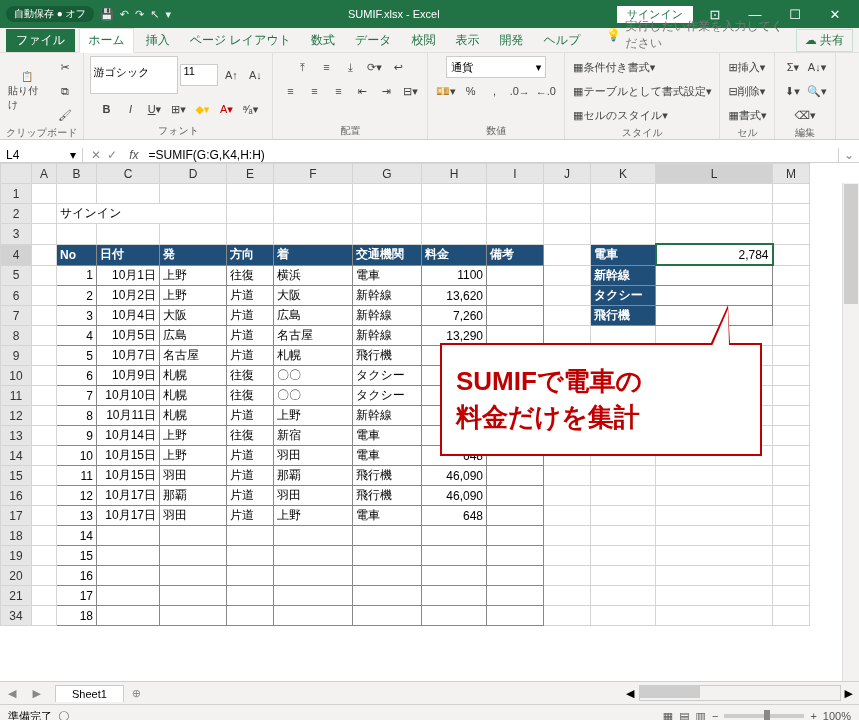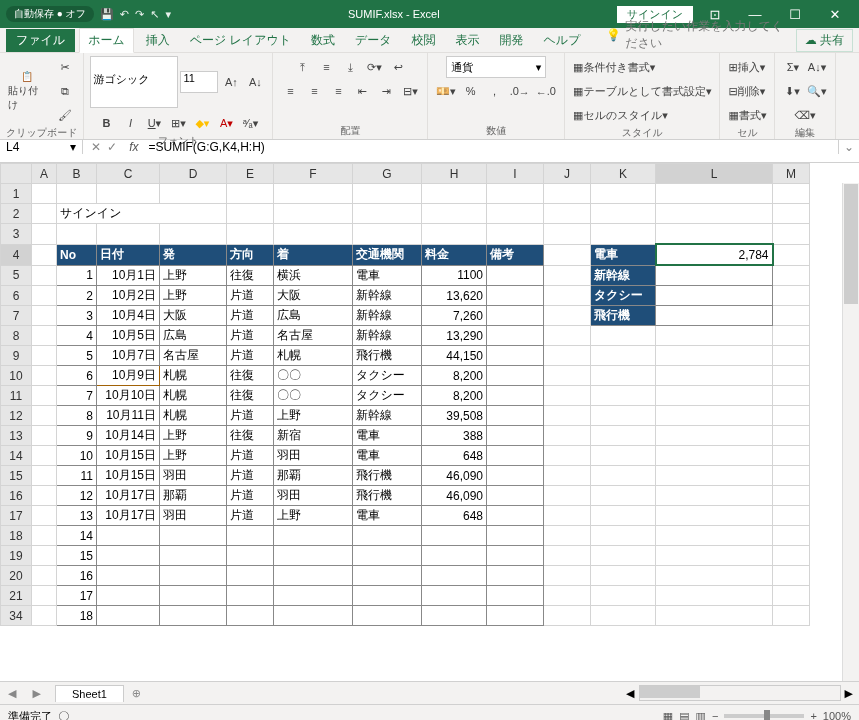--- a/index.html
+++ b/index.html
@@ -17,26 +17,26 @@
 .ribbon-tabs .tab.active{background:#fff;border:1px solid #e1dfdd;border-bottom:1px solid #fff;margin-bottom:-1px}
 .ribbon-tabs .file{color:#fff;background:#217346;padding:3px 10px}
 .ribbon-tabs .tell{flex:1;color:#777;display:flex;align-items:center;gap:4px;padding-left:14px}
 .ribbon-tabs .share{color:#217346;padding:2px 8px;border:1px solid #c7e0d4}
 .ribbon{background:#f3f2f1;height:86px;display:flex;border-bottom:1px solid #d0d0d0;font-size:11px}
 .group{border-right:1px solid #e1dfdd;padding:3px 6px 1px;display:flex;flex-direction:column;justify-content:space-between}
 .group-label{text-align:center;color:#666;font-size:10px}
 .group-body{display:flex;align-items:center;gap:4px;flex:1}
 .btn{display:inline-flex;align-items:center;justify-content:center;padding:1px 2px;min-width:18px;height:20px;color:#444}
 .big{flex-direction:column;height:56px;width:40px;gap:2px;font-size:10px}
-.font-name{width:82px;height:20px;border:1px solid #ccc;background:#fff;font-size:11px;padding:15px 2px}
+.font-name{width:82px;height:20px;border:1px solid #ccc;background:#fff;font-size:11px;padding:8px 2px}
 .font-size{width:32px;height:20px;border:1px solid #ccc;background:#fff;font-size:11px;text-align:left;padding:0 2px}
 .row{display:flex;gap:2px;align-items:center}
 .col{display:flex;flex-direction:column;gap:2px}
 .dd{width:90px;height:20px;border:1px solid #ccc;background:#fff;font-size:11px;display:flex;align-items:center;justify-content:space-between;padding:0 4px}
-.namecell{display:flex;align-items:flex-start;border-bottom:1px solid #d0d0d0;height:22px;background:#fff}
+.namecell{display:flex;align-items:flex-end;border-bottom:1px solid #d0d0d0;height:22px;background:#fff}
 .namebox{width:70px;border-right:1px solid #d0d0d0;padding:0 6px;font-size:12px;display:flex;align-items:center;justify-content:space-between}
 .fx-btns{display:flex;gap:6px;padding:0 8px;color:#888}
 .fx{font-style:italic;color:#555;padding:0 4px}
 .formula{flex:1;padding:0 6px;font-size:12px}
 .nc-exp{border-left:1px solid #d0d0d0;width:20px;text-align:center;color:#888}
 .sheet-area{position:relative;background:#fff}
 table.grid{border-collapse:collapse;table-layout:fixed}
 table.grid th,table.grid td{border:1px solid #d4d4d4;height:19px;font-size:12px;padding:0 3px;overflow:hidden;white-space:nowrap}
 table.grid th{background:#e6e6e6;font-weight:normal;text-align:center;color:#333}
 table.grid th.rowh{width:24px;background:#e6e6e6;text-align:center}
@@ -589,20 +589,23 @@
           <td class="" style=""></td>
           <td class="" style=""></td>
           <td class="" style=""></td>
           <td class="" style=""></td>
         </tr>
       </tbody>
     </table>
 <div class="vscroll">
       <div class="vthumb"></div>
     </div>
+<div class="callout">
+  <span>SUMIFで電車の</span><br><span>料金だけを集計</span>
+</div>
 </div>
 
 <div class="sheettabs">
   <span class="nav">◀</span>
   <span class="nav">▶</span>
   <span class="stab">Sheet1</span>
   <span class="add">⊕</span>
   <div class="hscroll">
     <span>◀</span>
     <div class="scrolltrack">

